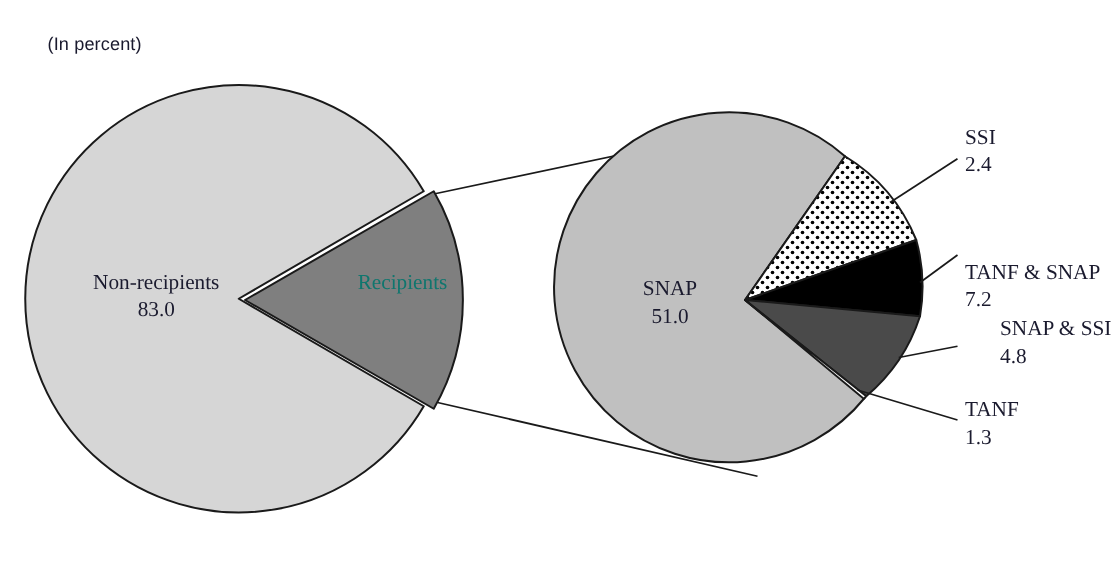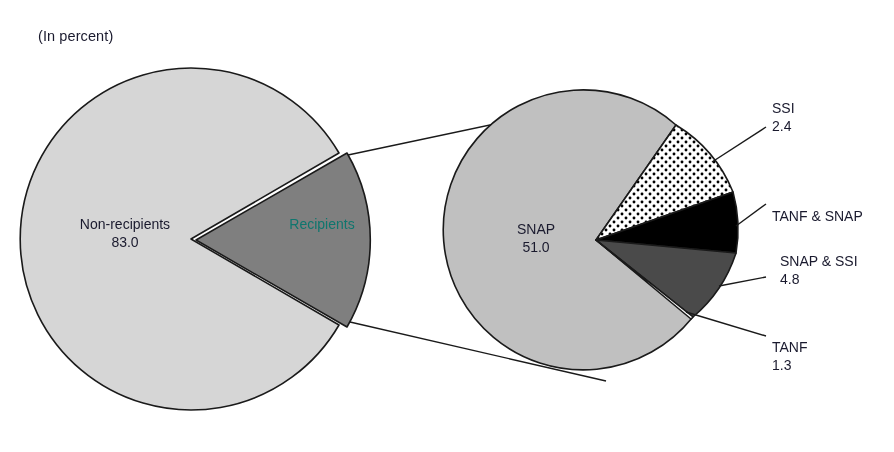--- a/index.html
+++ b/index.html
@@ -28,45 +28,46 @@
     position: absolute;
     left: 38px;
     top: 28px;
     font-size: 14.5px;
     color: #1a1a2e;
     letter-spacing: 0.1px;
     white-space: nowrap;
   }
   .slice-label {
     position: absolute;
-    font-size: 14px;
+    font-size: 17px;
     color: #1a1a2e;
     text-align: center;
     line-height: 1.32;
     white-space: nowrap;
+    font-family: Liberation Serif, serif;
   }
   .slice-label.on-dark {
     color: #0f766e;
   }
   .slice-label.left-align {
     text-align: left;
   }
   .lbl-name { display: block; }
   .lbl-val  { display: block; }
 
   
   #label-nonrecipients { left: 60px;  top: 215px; width: 130px; }
   #label-recipients    { left: 272px; top: 215px; width: 100px; }
   
   #label-snap          { left: 496px; top: 220px; width: 80px;  }
   
   #label-ssi        { left: 772px; top: 99px;  }
   #label-tanf-snap  { left: 772px; top: 175px; margin-top: 32px; }
-  #label-snap-ssi   { left: 780px; top: 252px; }
-  #label-tanf       { left: 772px; top: 317px; margin-top: 21px; }
+  #label-snap-ssi   { left: 800px; top: 252px; }
+  #label-tanf       { left: 772px; top: 317px; }
 </style>
 </head>
 <body>
 
 <div id="chart-root">
 
   <div class="unit-note">(In percent)</div>
 
   <svg id="chart-svg" viewBox="0 0 894 452">
     <defs>
@@ -145,20 +146,21 @@
     <span class="lbl-val">51.0</span>
   </div>
 
   <div class="slice-label left-align" id="label-ssi">
     <span class="lbl-name">SSI</span>
     <span class="lbl-val">2.4</span>
   </div>
 
   <div class="slice-label left-align" id="label-tanf-snap">
     <span class="lbl-name">TANF &amp; SNAP</span>
+    <span class="lbl-val">7.2</span>
   </div>
 
   <div class="slice-label left-align" id="label-snap-ssi">
     <span class="lbl-name">SNAP &amp; SSI</span>
     <span class="lbl-val">4.8</span>
   </div>
 
   <div class="slice-label left-align" id="label-tanf">
     <span class="lbl-name">TANF</span>
     <span class="lbl-val">1.3</span>

